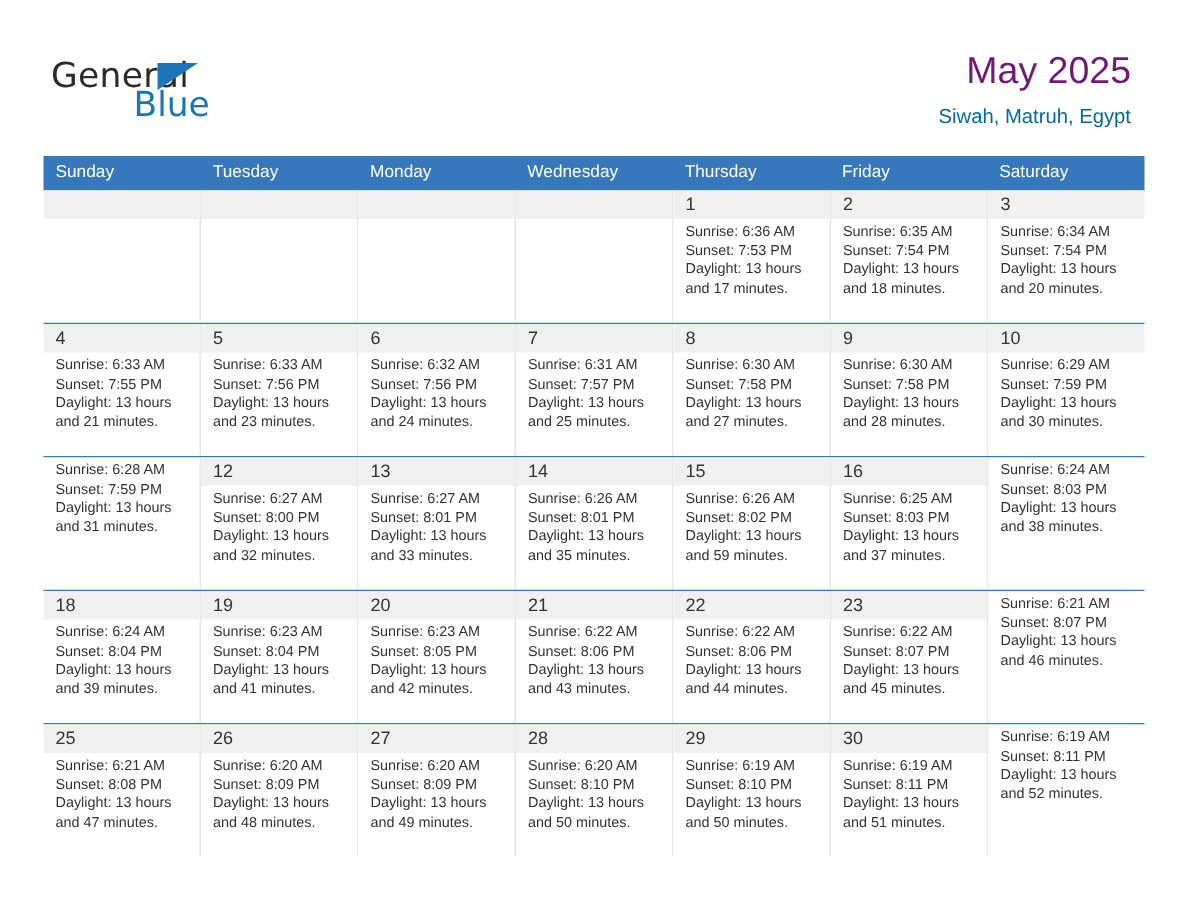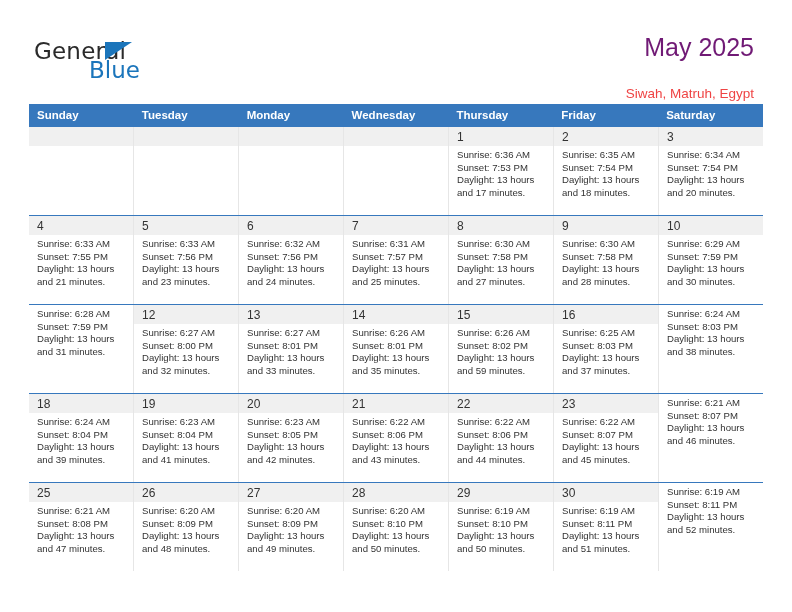--- a/index.html
+++ b/index.html
@@ -69,23 +69,23 @@
     text-align: right;
   }
   .cal-title {
     font-size: 25px;
     color: #701a75;
     line-height: 30px;
     white-space: nowrap;
     text-align: right;
   }
   .cal-subtitle {
-    margin-top: 24px;
+    margin-top: 8px;
     font-size: 13.5px;
-    color: #ef4444;
+    color: #0369a1;
     line-height: 16px;
     white-space: nowrap;
     text-align: right;
   }
 
   
   .calendar {
     position: absolute;
     left: 29px;
     top: 104px;
@@ -97,21 +97,20 @@
     height: 22px;
   }
   .dow {
     flex: 1 1 0;
     color: #ffffff;
     font-size: 11.5px;
     line-height: 22px;
     padding-left: 8px;
     box-sizing: border-box;
     white-space: nowrap;
-    font-weight: bold;
   }
   .week {
     display: flex;
     height: 89px;
     border-top: 1.5px solid #3778bd;
     box-sizing: border-box;
   }
   .week:first-of-type { }
   .cell {
     flex: 1 1 0;

